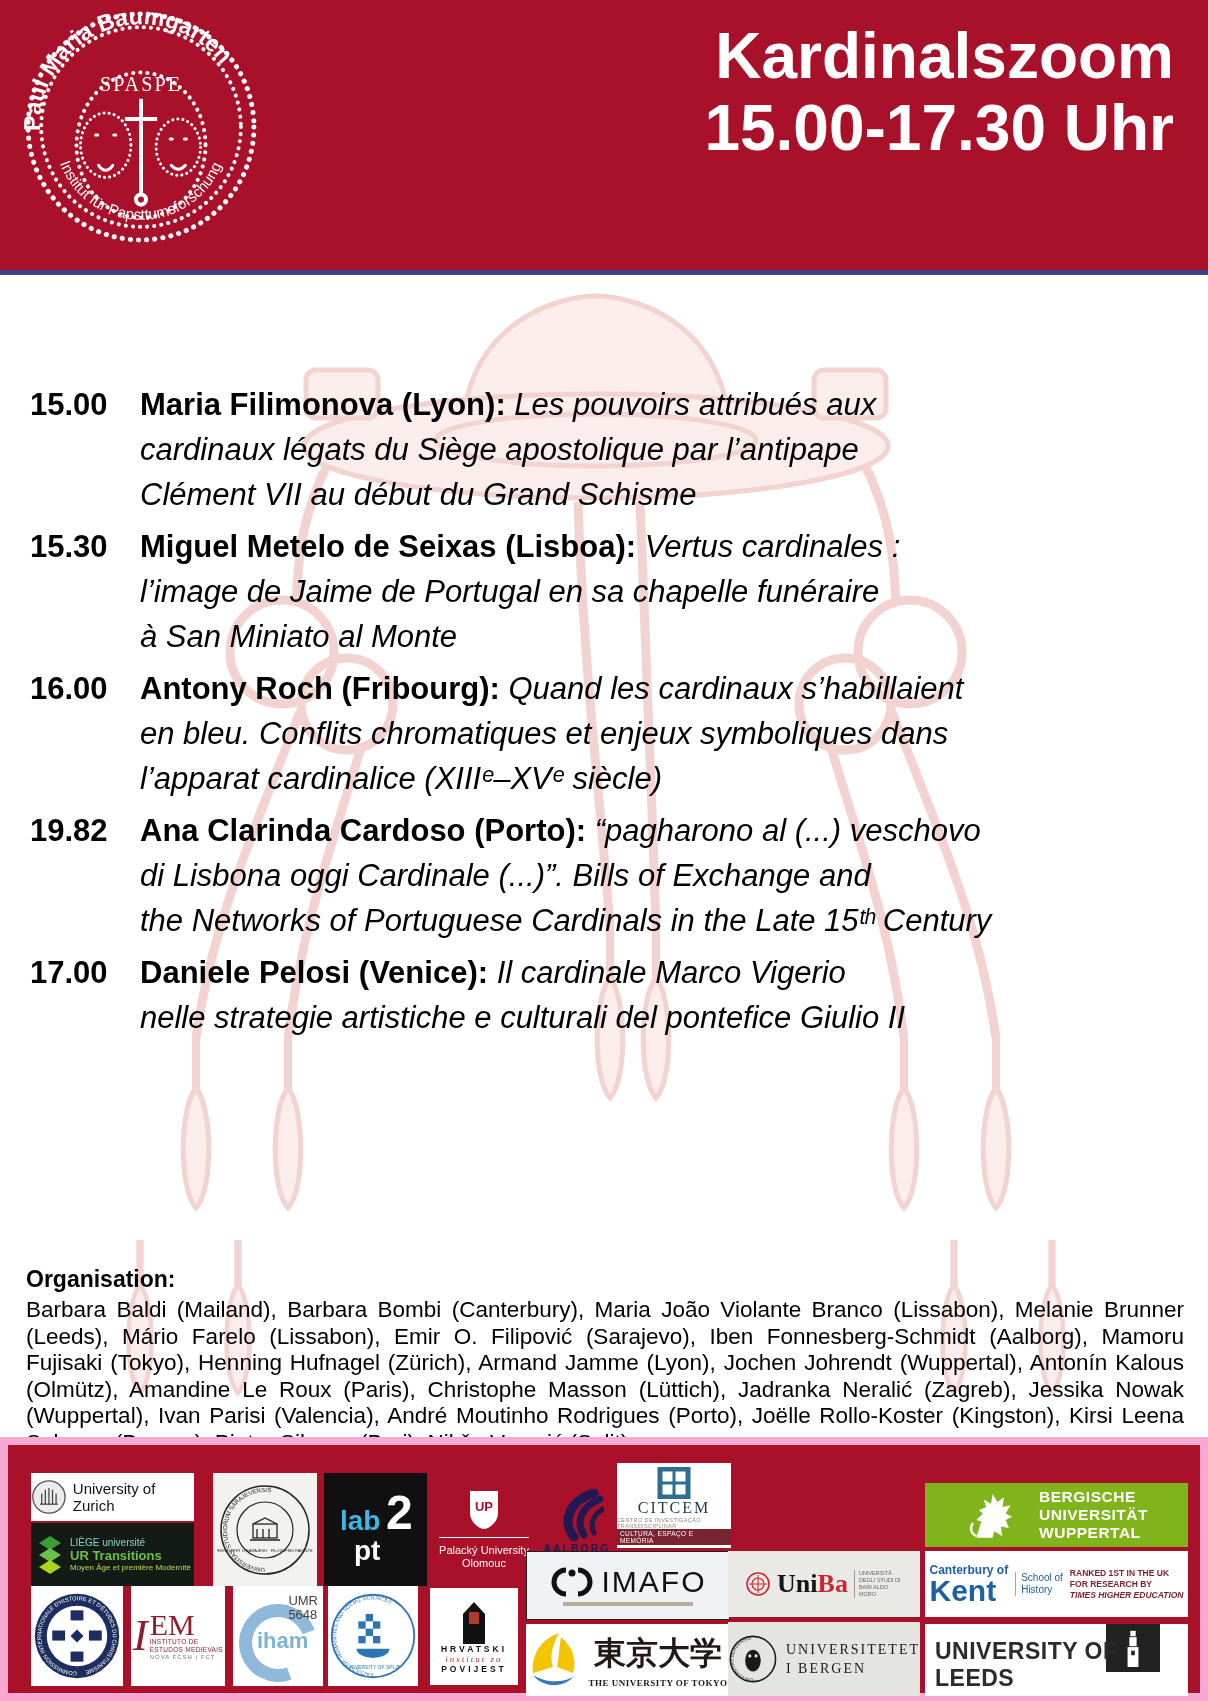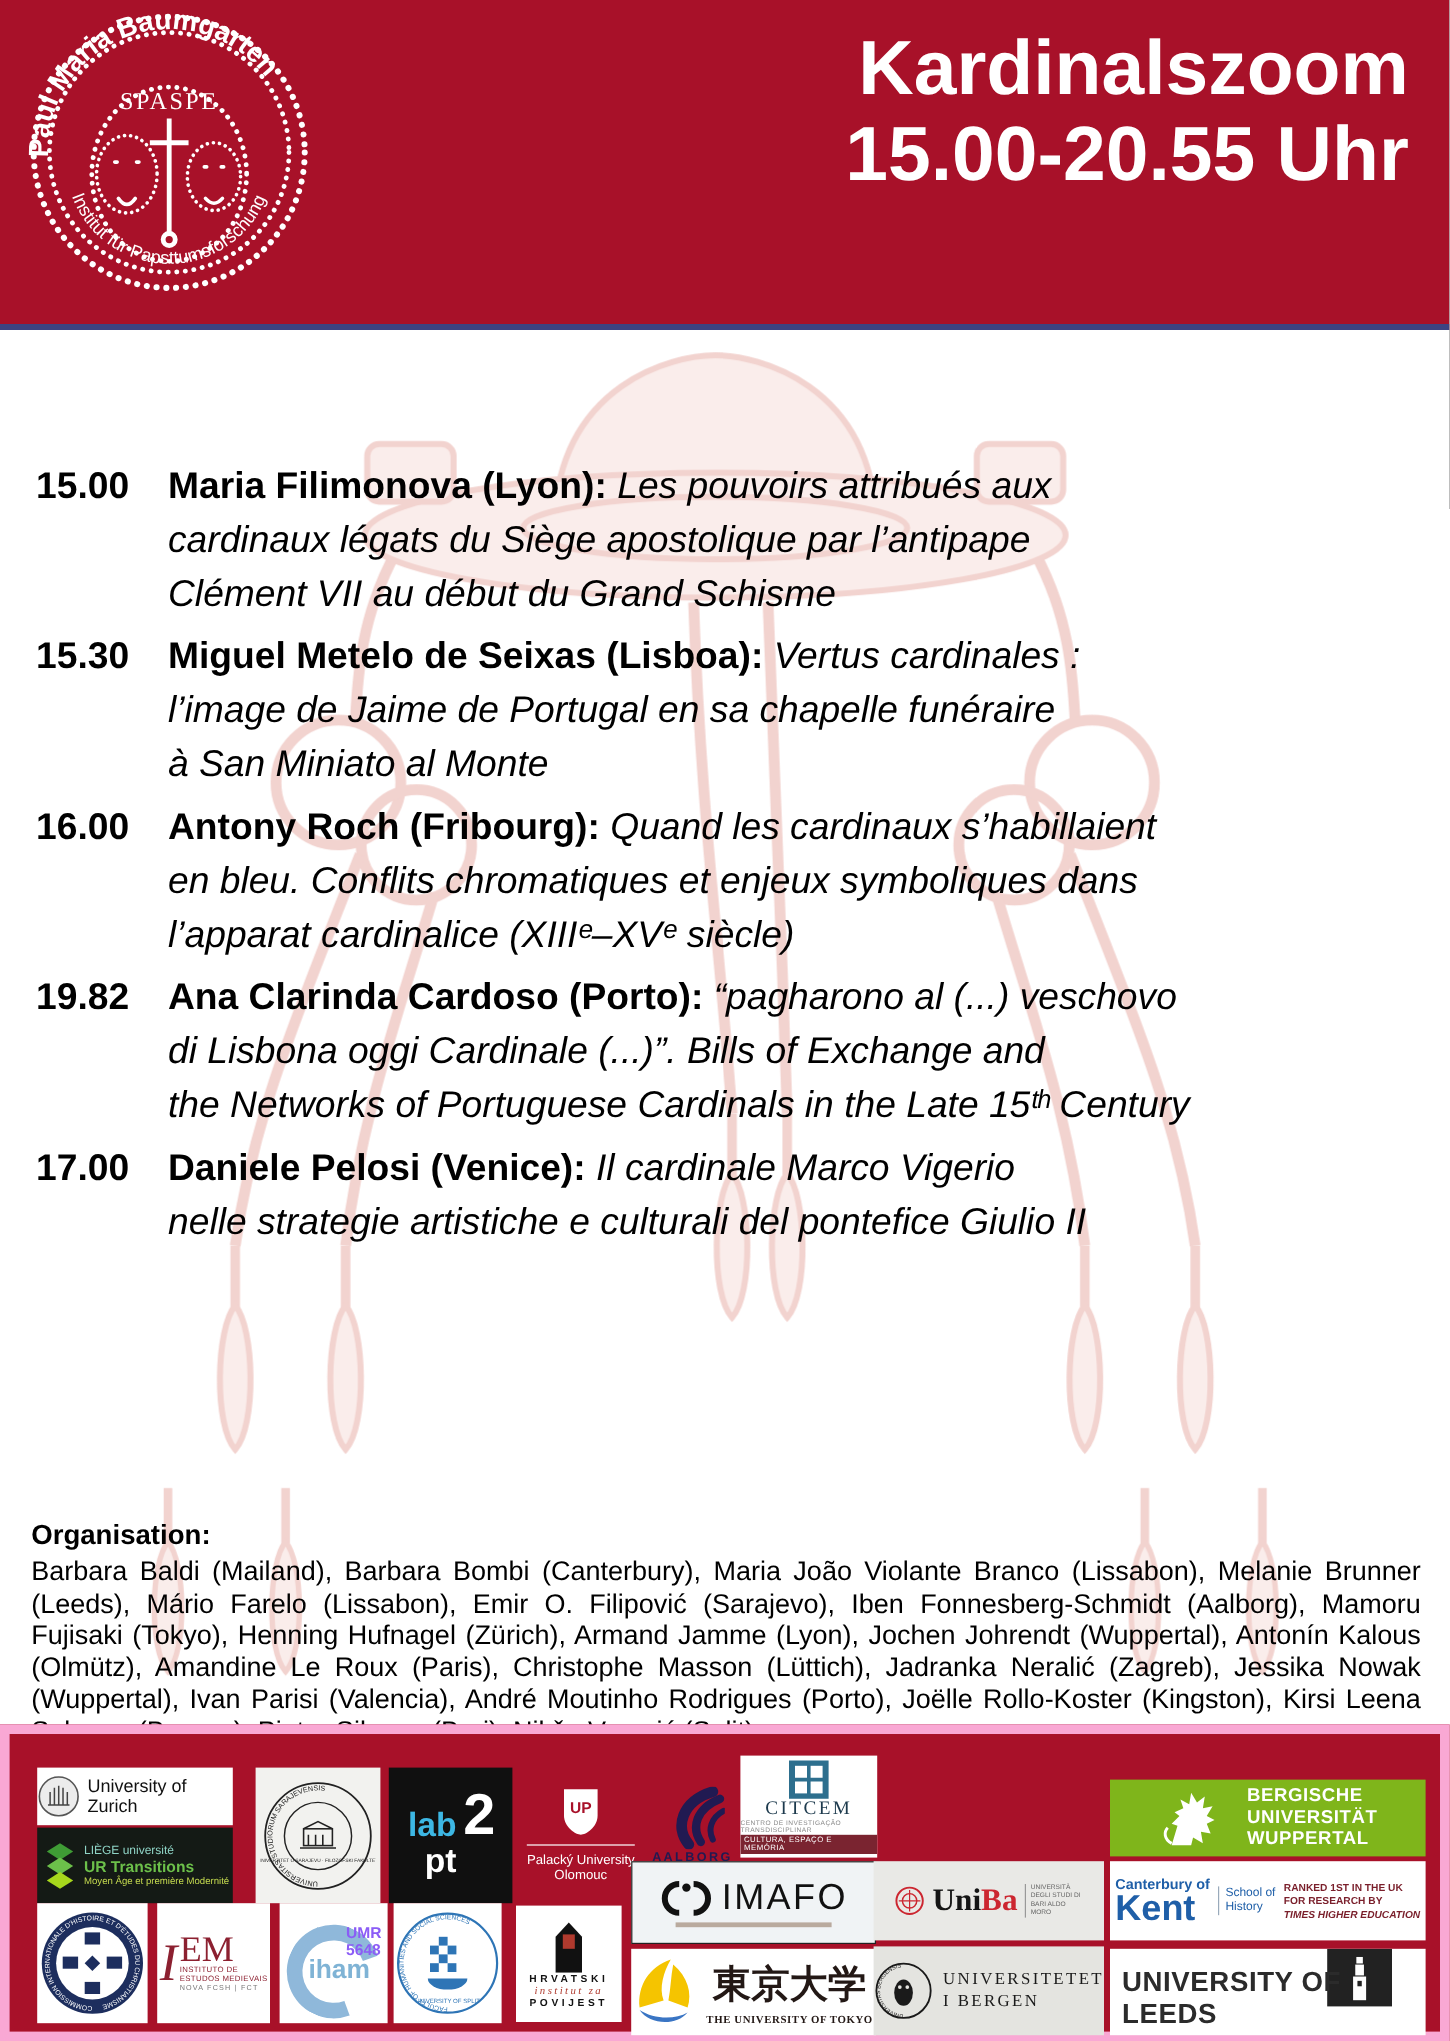--- a/index.html
+++ b/index.html
@@ -71,21 +71,21 @@
   .commission{left:23px;top:141px;width:92px;height:100px;background:#fff;}
   .iem{left:123px;top:141px;width:94px;height:100px;background:#fff;gap:2px;}
   .iem .big{font-family:"Liberation Serif","DejaVu Serif",serif;font-style:italic;font-size:44px;color:#8c2030;line-height:40px;}
   .iem .em{font-family:"Liberation Serif","DejaVu Serif",serif;font-size:30px;color:#8c2030;line-height:26px;}
   .iem .s{font-size:6.5px;color:#8c2030;letter-spacing:.3px;line-height:8px;}
   .iem .g{font-size:6px;color:#777;letter-spacing:1px;}
   .ciham{left:225px;top:141px;width:90px;height:100px;background:#fff;}
   .ciham .c{position:absolute;left:6px;top:18px;width:52px;height:52px;border:13px solid #8fb8da;
             border-radius:50%;border-right-color:transparent;transform:rotate(25deg);}
   .ciham .ih{position:absolute;left:24px;top:42px;font-size:22px;font-weight:bold;color:#7fb3d5;}
-  .ciham .umr{position:absolute;right:5px;top:18px;font-size:13px;font-weight:bold;color:#8b5cf6;line-height:14px;text-align:left;}
+  .ciham .umr{position:absolute;right:5px;top:8px;font-size:13px;font-weight:normal;color:#404040;line-height:14px;text-align:left;}
   .split{left:320px;top:141px;width:90px;height:100px;background:#fff;}
   .hrvatski{left:422px;top:143px;width:88px;height:97px;background:#fff;flex-direction:column;}
   .hrvatski .l1,.hrvatski .l3{font-size:8.5px;font-weight:bold;letter-spacing:3px;color:#111;}
   .hrvatski .l2{font-family:"Liberation Serif","DejaVu Serif",serif;font-style:italic;font-size:9px;color:#b03a2e;letter-spacing:2px;}
   .tokyo{left:518px;top:179px;width:204px;height:72px;background:#fff;gap:8px;}
   .tokyo .jp{font-size:32px;font-weight:bold;color:#231815;}
   .tokyo .en{font-size:9px;font-family:"Liberation Serif","DejaVu Serif",serif;font-weight:bold;color:#231815;letter-spacing:.5px;}
   .tokyo .col{display:flex;flex-direction:column;align-items:center;gap:2px;}
   .bergen{left:720px;top:177px;width:192px;height:74px;background:#e4e4e0;gap:8px;}
   .bergen .nm{font-family:"Liberation Serif","DejaVu Serif",serif;font-size:14px;letter-spacing:2px;color:#1a1a1a;line-height:19px;}
@@ -121,21 +121,21 @@
       </g>
       <g stroke="#fff" stroke-width="3" fill="none" stroke-linecap="round" stroke-dasharray="0.1 5">
         <ellipse cx="85" cy="138" rx="25" ry="32"></ellipse>
         <ellipse cx="157" cy="140" rx="22" ry="28"></ellipse>
         <path d="M75,128 l2,0 M93,128 l2,0 M149,132 l2,0 M163,132 l2,0" stroke-dasharray="none"></path>
         <path d="M78,158 q7,10 14,0 M150,158 q7,8 14,0" stroke-dasharray="none"></path>
       </g>
     </svg>
     <div class="htitle">
       <div>Kardinalszoom</div>
-      <div>15.00-20.55 Uhr</div>
+      <div>15.00-17.30 Uhr</div>
     </div>
   </div>
 
   <svg class="wm" width="1208" height="1156" viewBox="0 0 1208 1156">
     <defs>
       <g id="tsl">
         <line x1="0" y1="0" x2="0" y2="55" stroke="#eec4bf" stroke-width="8"></line>
         <path d="M0,50 C-16,68 -18,150 0,170 C18,150 16,68 0,50 Z" fill="#f9e7e4" stroke="#eec4bf" stroke-width="5"></path>
       </g>
     </defs>

